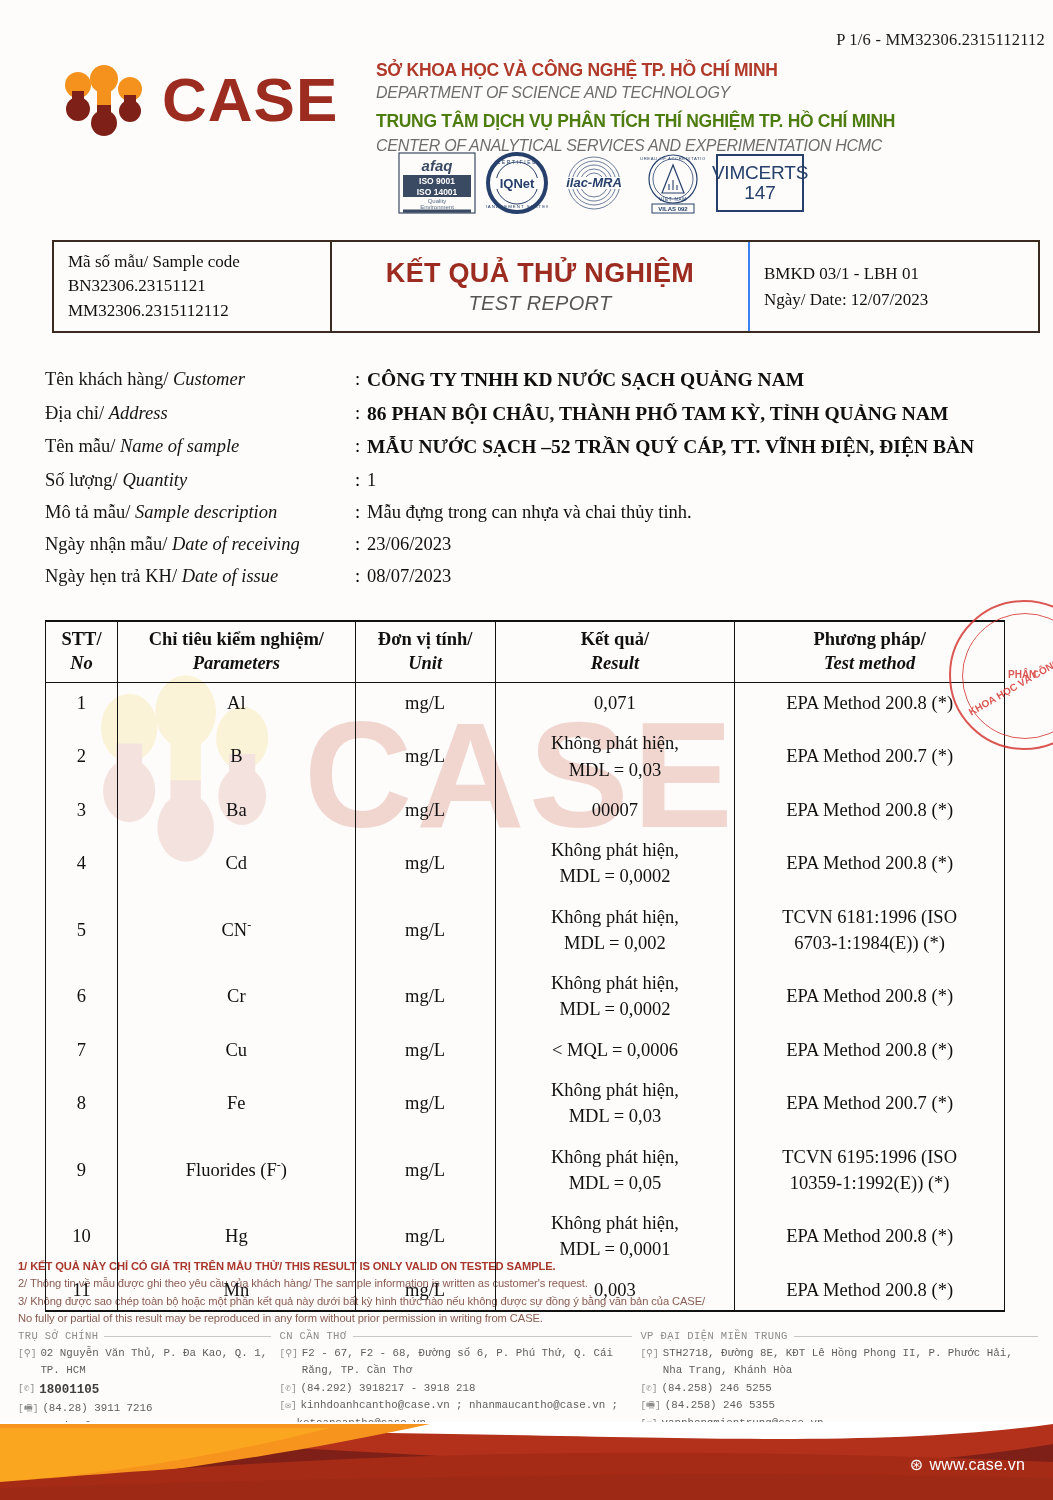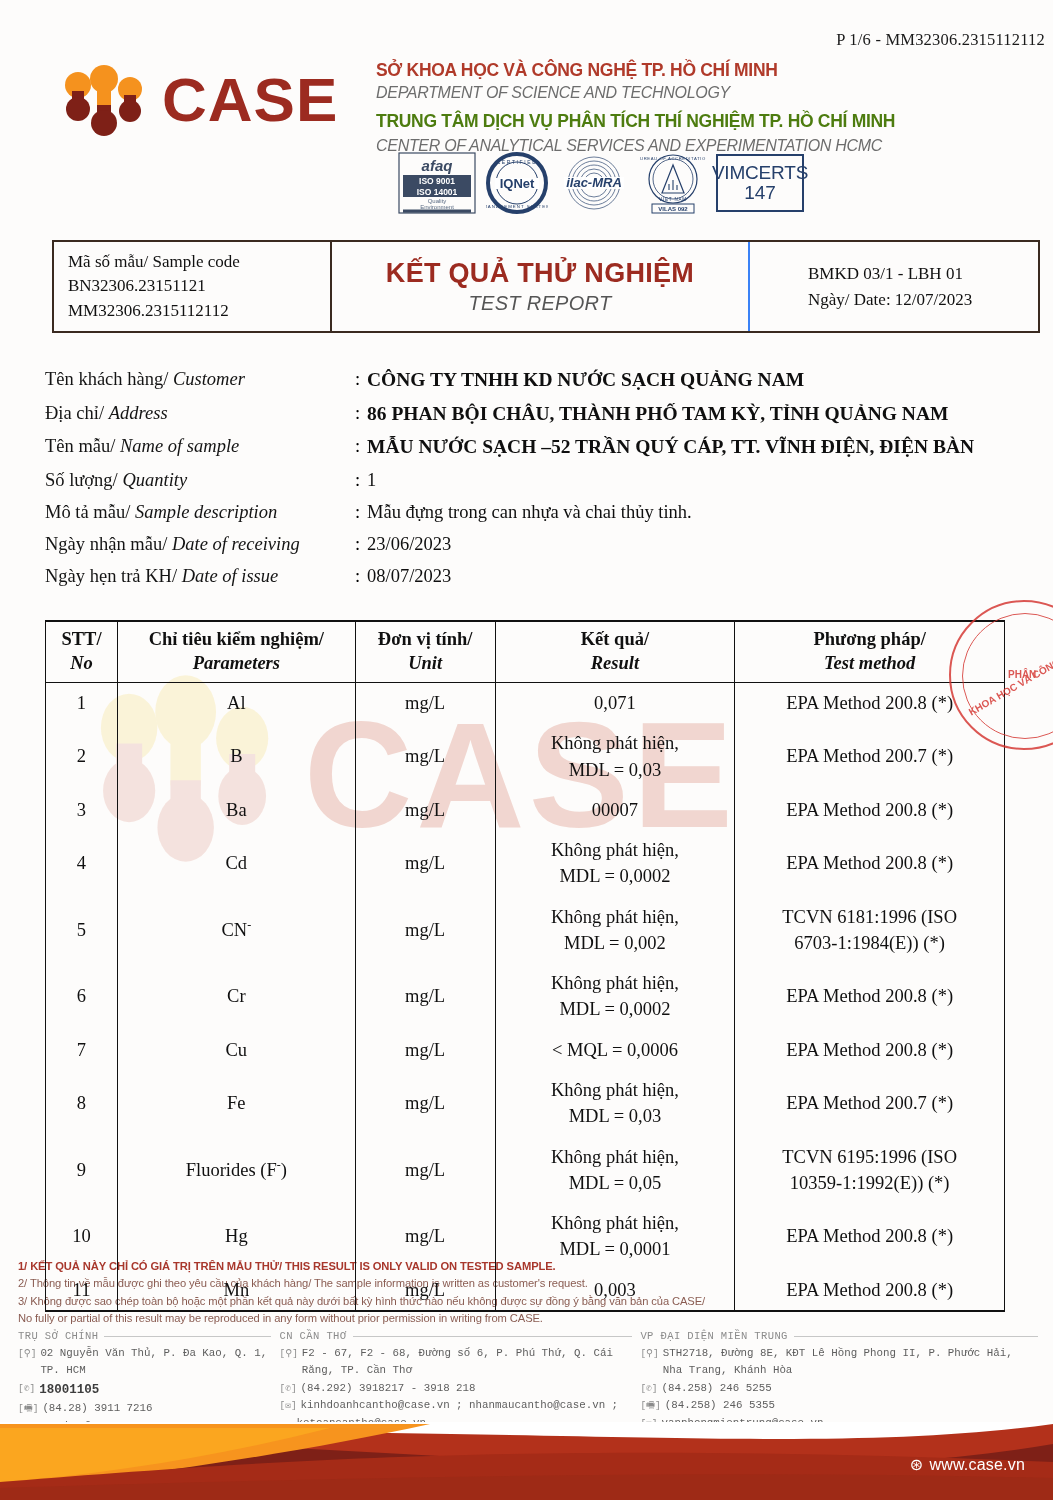--- a/index.html
+++ b/index.html
@@ -86,21 +86,21 @@
   .tb-right{ width: 288px; }
   .tb-left div { font-size: 17px; color: #111; line-height: 1.42; }
   .tb-title {
     font-family: "Liberation Sans", sans-serif; font-weight: bold;
     font-size: 27px; color: #9c2b20; letter-spacing: .3px;
   }
   .tb-subtitle {
     font-family: "Liberation Sans", sans-serif; font-style: italic;
     font-size: 20px; color: #555; margin-top: 3px; letter-spacing: .3px;
   }
-  .tb-right div { font-size: 17px; color: #111; line-height: 1.5; margin-left: 44px; }
+  .tb-right div { font-size: 17px; color: #111; line-height: 1.5; }
 
   
   .info { position: absolute; left: 45px; top: 365px; width: 960px; }
   .info-row { display: flex; align-items: flex-start; margin-bottom: 4px; }
   .info-label { width: 310px; flex: 0 0 310px; font-size: 18.5px; color: #141414; line-height: 1.52; }
   .info-label i { font-style: italic; }
   .info-colon { width: 12px; flex: 0 0 12px; font-size: 18.5px; line-height: 1.52; }
   .info-value { flex: 1; font-size: 18.5px; color: #0f0f0f; line-height: 1.52; }
   .info-value.b { font-weight: bold; font-size: 19.5px; }
 

